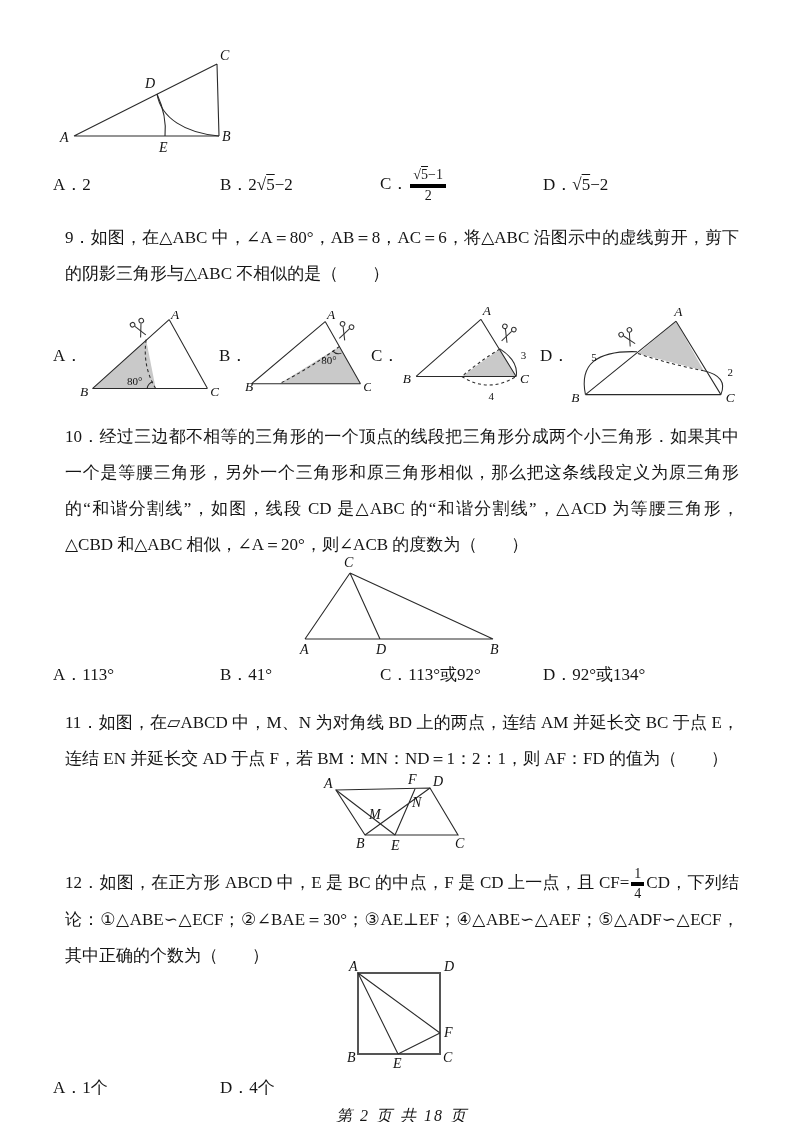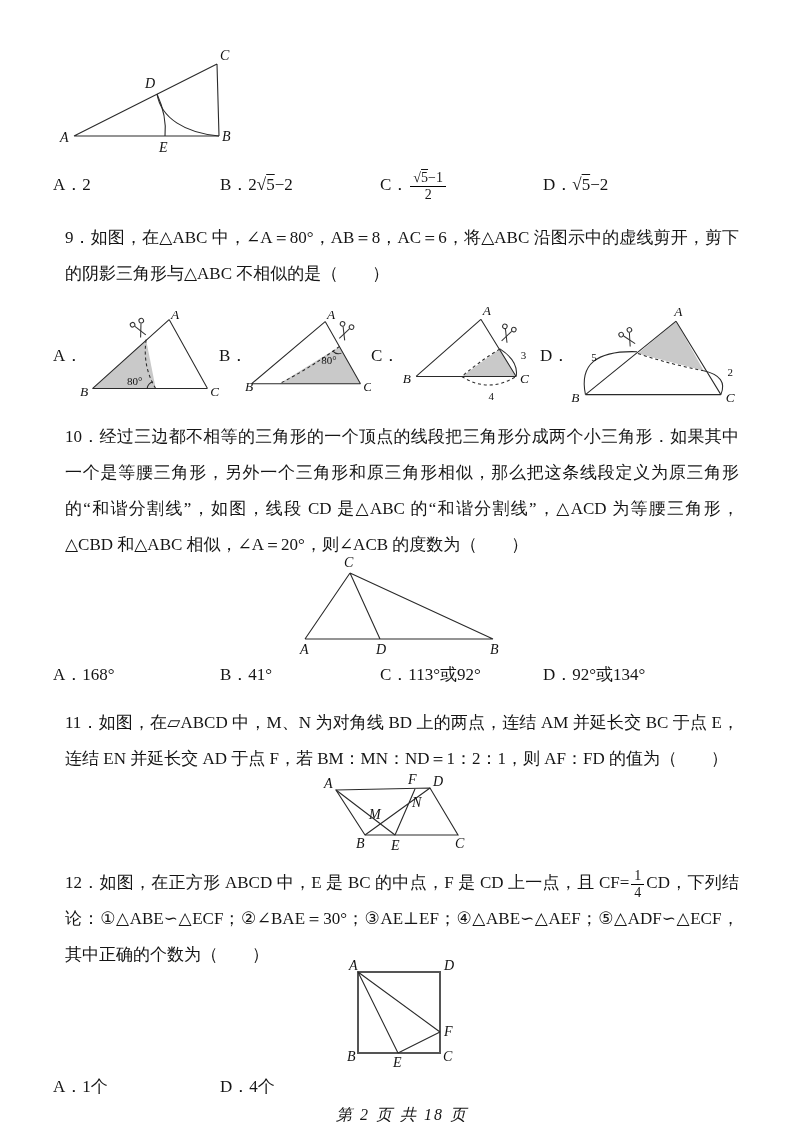--- a/index.html
+++ b/index.html
@@ -8,21 +8,21 @@
     padding:44px 42px 0 53px;overflow:hidden;position:relative;
     background:#fff;color:#151515;
     font-family:"Liberation Serif","DejaVu Serif","DejaVu Sans",serif;
     font-size:17px;
   }
   p.q{margin:12px;line-height:36px;text-align:justify;}
   .opts{display:grid;grid-template-columns:167px 160px 163px 1fr;align-items:center;line-height:36px;}
   .q8opts{margin-top:6px;min-height:46px;}
   .opt{white-space:nowrap;}
   .frac{display:inline-block;text-align:center;vertical-align:middle;line-height:1.15;font-size:14px;margin:0 2px;}
-  .fnum{display:block;border-bottom:1px solid #000000;padding:0 3px;}
+  .fnum{display:block;border-bottom:4px solid #000000;padding:0 3px;}
   .fden{display:block;}
   .ov{text-decoration:overline;}
   svg{display:block;}
   svg text{font-family:"Liberation Serif","DejaVu Serif","DejaVu Sans",serif;font-style:italic;font-size:14px;fill:#111;}
   svg text.n{font-style:normal;font-size:11.5px;}
   .lines{stroke:#2a2a2a;stroke-width:1.1;fill:none;}
   .thick{stroke:#555;stroke-width:2;fill:none;}
   .dash{stroke:#2a2a2a;stroke-width:1.1;fill:none;stroke-dasharray:3.2 3;}
   .figrow{display:flex;align-items:center;margin-top:2px;}
   .pair{display:flex;align-items:center;}
@@ -141,21 +141,21 @@
     <svg width="230" height="102" viewBox="0 0 230 102">
       <path class="lines" d="M24,84 L212,84 M24,84 L69,18 M69,18 L212,84 M69,18 L99,84"></path>
       <text x="19" y="99">A</text>
       <text x="95" y="99">D</text>
       <text x="209" y="99">B</text>
       <text x="63" y="12">C</text>
     </svg>
   </div>
 
   <div class="opts">
-    <div class="opt"><span>A．</span><span>168°</span></div>
+    <div class="opt"><span>A．</span><span>113°</span></div>
     <div class="opt"><span>B．</span><span>41°</span></div>
     <div class="opt"><span>C．</span><span>113°或92°</span></div>
     <div class="opt"><span>D．</span><span>92°或134°</span></div>
   </div>
 
   <p class="q">11．如图，在▱ABCD 中，M、N 为对角线 BD 上的两点，连结 AM 并延长交 BC 于点 E，连结 EN 并延长交 AD 于点 F，若 BM：MN：ND＝1：2：1，则 AF：FD 的值为（　　）</p>
 
   <div class="f11">
     <svg width="172" height="80" viewBox="0 0 172 80">
       <path class="lines" d="M27,17 L121,15 L149,62 L56,62 Z"></path>

